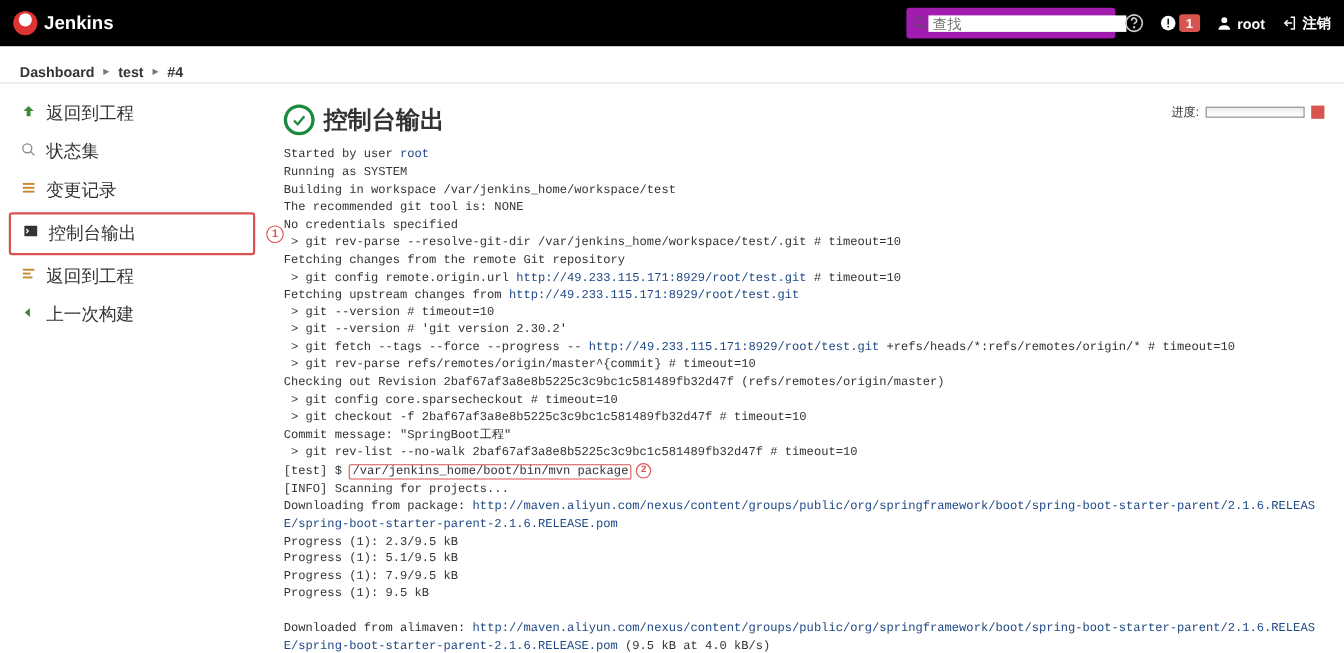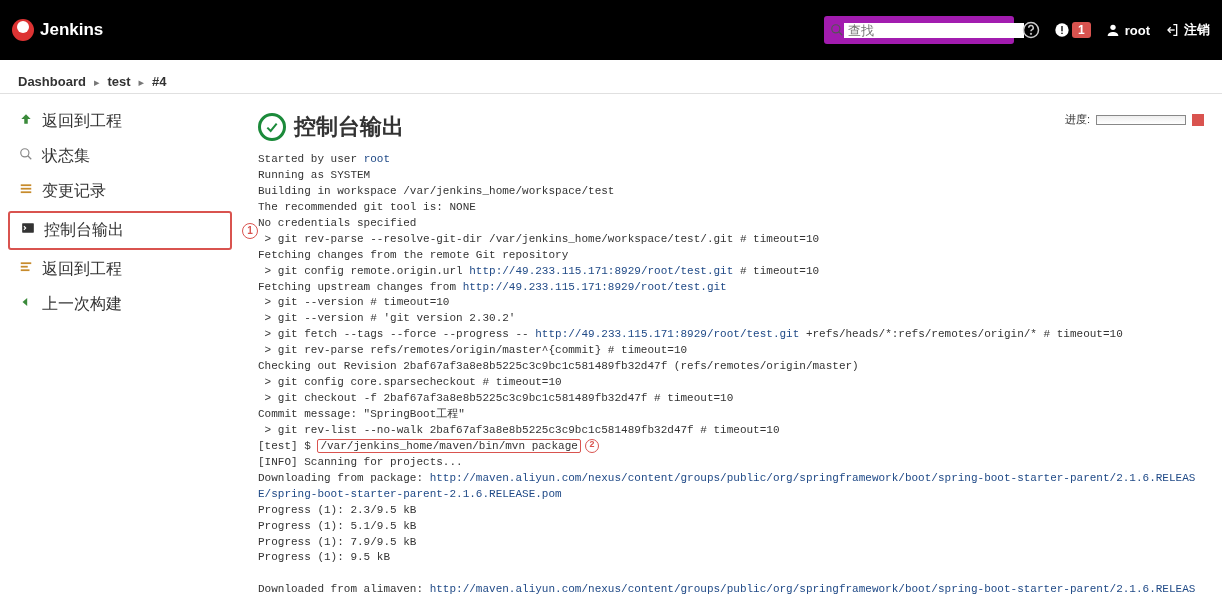--- a/index.html
+++ b/index.html
@@ -1,35 +1,35 @@
 <!DOCTYPE html>
 <html><head>
 <meta charset="utf-8">
 <style>
   * { margin: 0; padding: 0; box-sizing: border-box; }
   body { font-family: Arial, "Helvetica Neue", Helvetica, sans-serif; font-size: 13px; background: #fff; color: #333; width: 1222px; }
   
   
-  .header { background: #000; height: 60px; display: flex; align-items: center; padding: 0 12px; color: #fff; }
+  .header { background: #000; height: 42px; display: flex; align-items: center; padding: 0 12px; color: #fff; }
   .logo-area { display: flex; align-items: center; gap: 6px; }
   .logo-img { width: 22px; height: 22px; background: #d33; border-radius: 50%; position: relative; }
   .logo-img::after { content:''; position:absolute; top:2px; left:5px; width:12px; height:12px; background:#fff; border-radius:50%; }
   .logo-text { font-weight: bold; font-size: 17px; color:#fff; }
   .header-spacer { flex: 1; }
   .search-box { display: flex; align-items: center; background: #a21caf; border-radius: 3px; height: 28px; padding: 0 6px; width: 190px; }
   .search-box svg { flex-shrink:0; }
   .search-input { border: none; outline: none; font-size: 13px; flex:1; padding-left:4px; color:#333; }
   .help-icon { margin-left: 8px; color:#fff; display:inline-flex; }
   .alert-badge { display: inline-flex; align-items: center; gap: 2px; margin-left: 14px; color:#fff; }
   .badge-num { background:#d9534f; color:#fff; border-radius:3px; padding:1px 6px; font-size:12px; font-weight:bold; }
   .user { display:inline-flex; align-items:center; gap:4px; margin-left:14px; color:#fff; font-weight:bold; }
   .logout { display:inline-flex; align-items:center; gap:4px; margin-left:14px; color:#fff; font-weight:bold; }
   
   
-  .breadcrumb { height: 34px; display:flex; align-items:flex-end; padding: 4px 18px; border-bottom: 1px solid #e0e0e0; font-size:13px; }
+  .breadcrumb { height: 34px; display:flex; align-items:flex-start; padding: 16px 18px; border-bottom: 1px solid #e0e0e0; font-size:13px; }
   .breadcrumb a { color:#333; text-decoration:none; font-weight:bold; }
   .bc-sep { margin: 0 8px; color:#777; font-size:11px; }
   
   
   .layout { display:flex; }
   .sidebar { width: 240px; padding: 10px 8px; }
   .side-item { display:flex; align-items:flex-start; gap:8px; padding: 7px 10px; font-size:16px; cursor:pointer; border-radius:2px;font-family:Liberation Mono, monospace; }
   .side-item .si-icon { width:16px; height:16px; display:inline-flex; align-items:center; justify-content:center; flex-shrink:0; }
   .side-highlight { border: 2px solid #d9534f; border-radius:3px; margin: 2px 0; display:flex; align-items:center; position:relative; }
   .side-highlight .side-item { flex:1; }
@@ -198,21 +198,21 @@
 <span>Fetching upstream changes from </span><a href="#">http://49.233.115.171:8929/root/test.git</a>
 <span> &gt; git --version # timeout=10</span>
 <span> &gt; git --version # 'git version 2.30.2'</span>
 <span> &gt; git fetch --tags --force --progress -- </span><a href="#">http://49.233.115.171:8929/root/test.git</a><span> +refs/heads/*:refs/remotes/origin/* # timeout=10</span>
 <span> &gt; git rev-parse refs/remotes/origin/master^{commit} # timeout=10</span>
 <span>Checking out Revision 2baf67af3a8e8b5225c3c9bc1c581489fb32d47f (refs/remotes/origin/master)</span>
 <span> &gt; git config core.sparsecheckout # timeout=10</span>
 <span> &gt; git checkout -f 2baf67af3a8e8b5225c3c9bc1c581489fb32d47f # timeout=10</span>
 <span>Commit message: "SpringBoot工程"</span>
 <span> &gt; git rev-list --no-walk 2baf67af3a8e8b5225c3c9bc1c581489fb32d47f # timeout=10</span>
-<span>[test] $ </span><span class="hl-box">/var/jenkins_home/maven/bin/mvn package</span><span class="inline-anno">2</span>
+<span>[test] $ </span><span class="hl-box">/var/jenkins_home/boot/bin/mvn package</span><span class="inline-anno">2</span>
 <span>[INFO] Scanning for projects...</span>
 <span>Downloading from package: </span><a href="#">http://maven.aliyun.com/nexus/content/groups/public/org/springframework/boot/spring-boot-starter-parent/2.1.6.RELEASE/spring-boot-starter-parent-2.1.6.RELEASE.pom</a>
 <span>Progress (1): 2.3/9.5 kB</span>
 <span>Progress (1): 5.1/9.5 kB</span>
 <span>Progress (1): 7.9/9.5 kB</span>
 <span>Progress (1): 9.5 kB</span>
 <span> </span>
 <span>Downloaded from alimaven: </span><a href="#">http://maven.aliyun.com/nexus/content/groups/public/org/springframework/boot/spring-boot-starter-parent/2.1.6.RELEASE/spring-boot-starter-parent-2.1.6.RELEASE.pom</a><span> (9.5 kB at 4.0 kB/s)</span>
 
 

